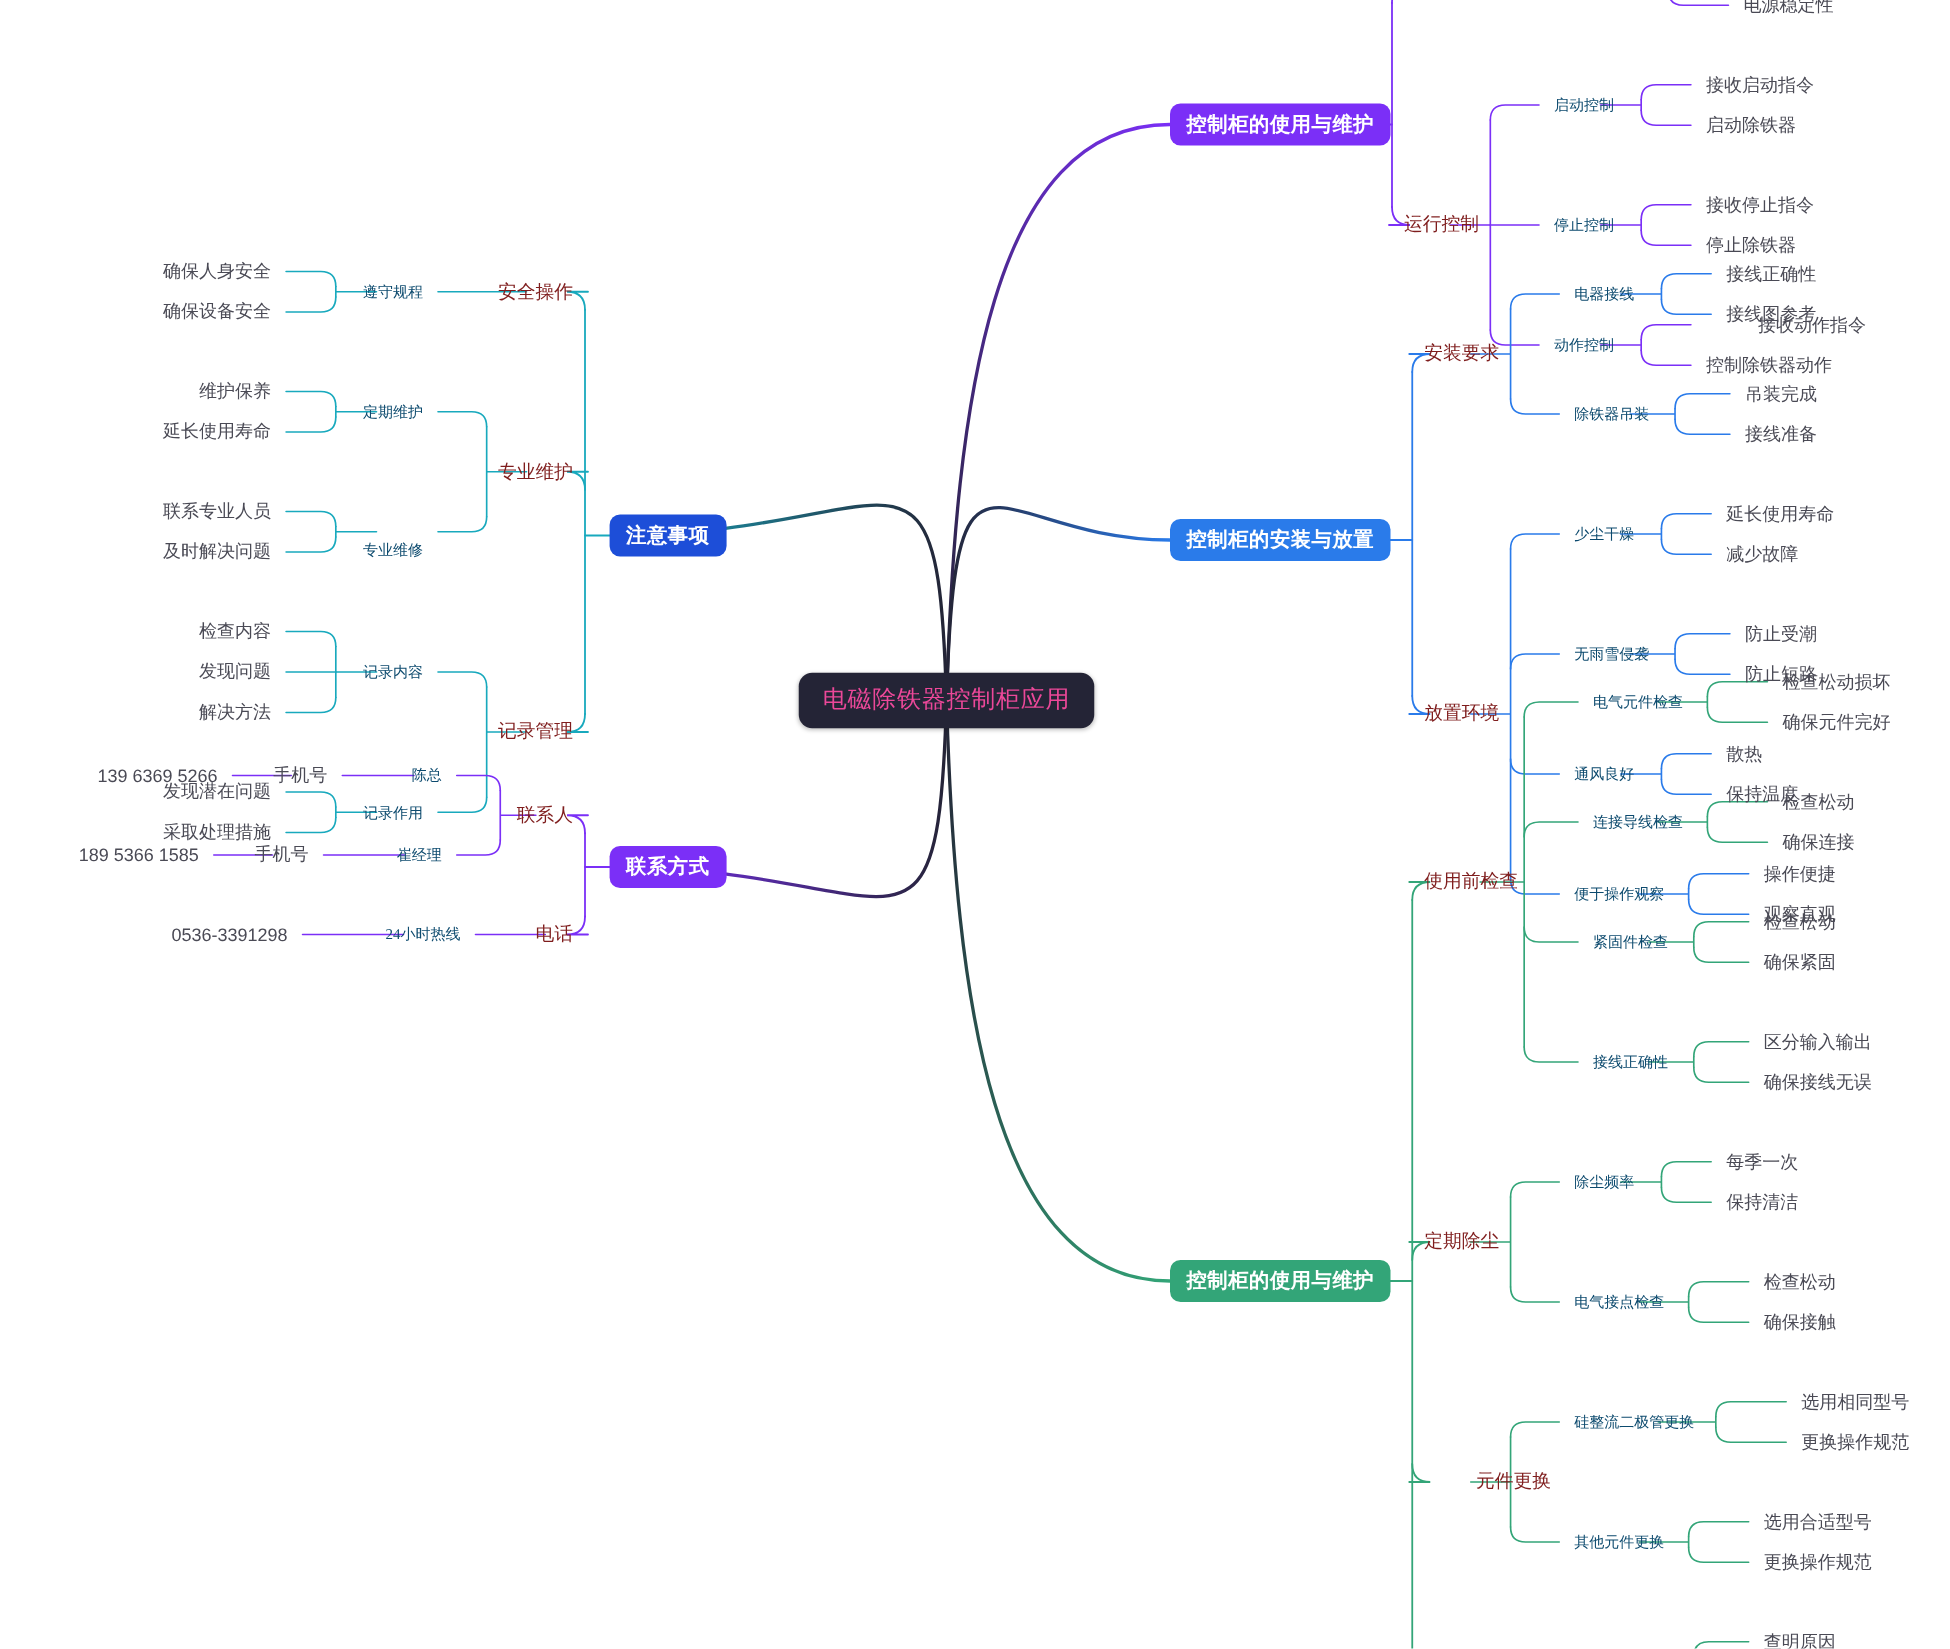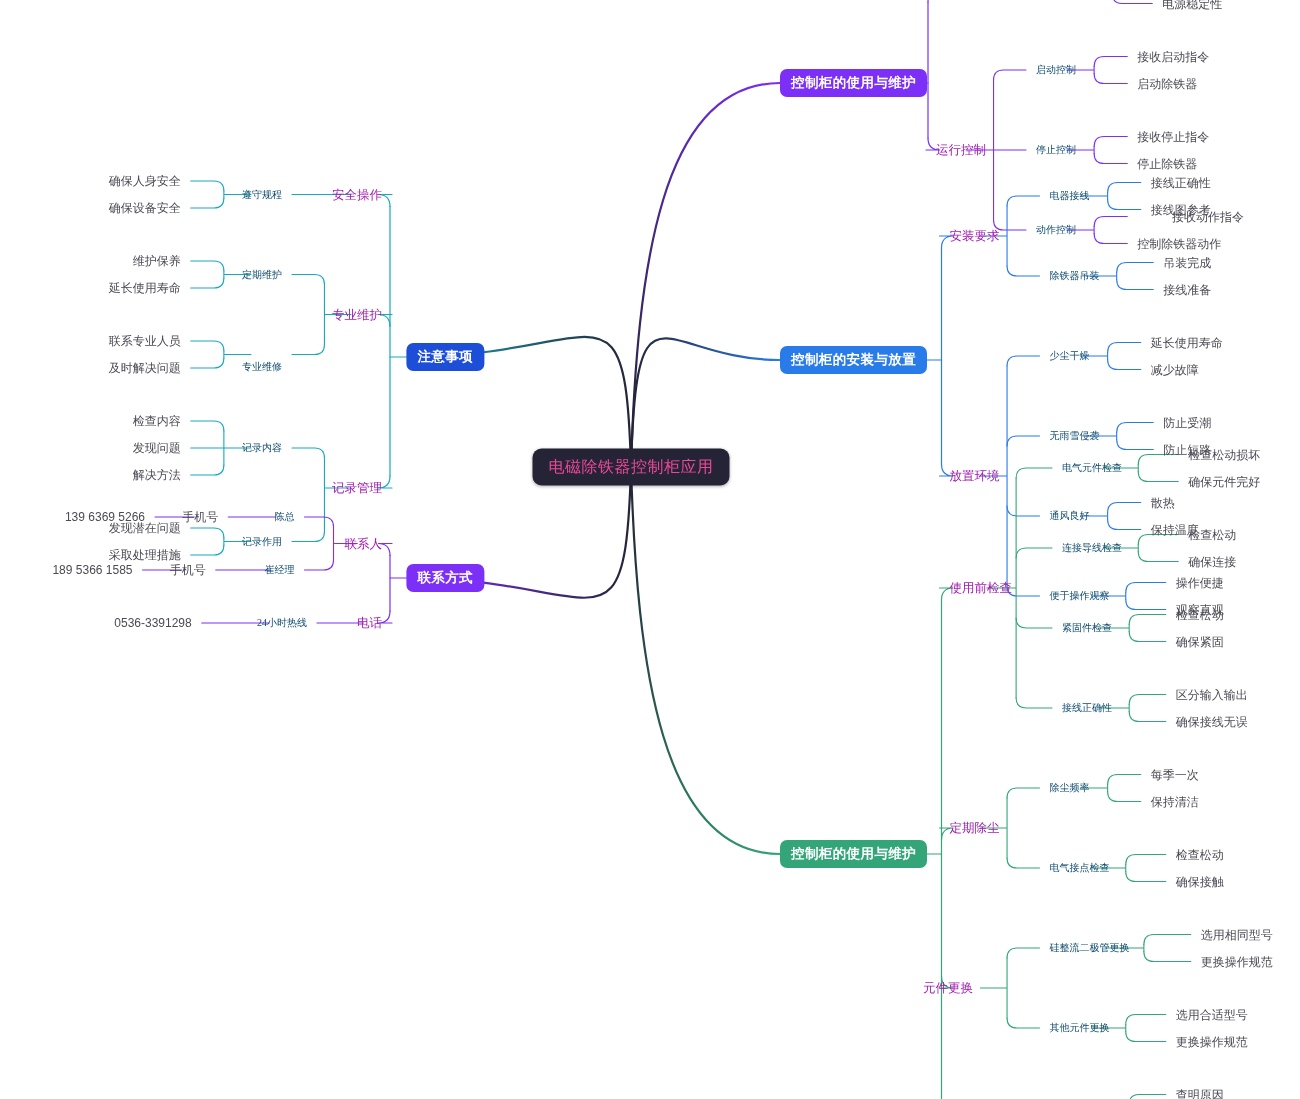--- a/index.html
+++ b/index.html
@@ -27,21 +27,21 @@
     color:#ffffff;border-radius:7px;padding:5px 11px;font-size:13.5px;
     font-weight:700;letter-spacing:.4px;
   }
   .l1.purple{background:#7b2ff7;}
   .l1.blue{background:#2a7bea;}
   .l1.green{background:#33a578;}
   .l1.teal{background:#18a9bd;}
   .l1.violet{background:#7b2ff7;}
 
   
-  .l2{font-size:12.5px;color:#a21caf;}
+  .l2{font-size:12.5px;color:#7f1d1d;}
   
   .l3{font-size:10px;color:#0c4a6e;font-family:Liberation Serif, serif;}
   
   .l4{font-size:12px;color:#4a4a55;}
 
   .right{transform:translateY(-50%);}
   .left{transform:translate(-100%,-50%);}
 </style>
 </head>
 <body>
@@ -271,21 +271,21 @@
       <div class="node l3 right" style="left: 1062px; top: 708px;">接线正确性</div>
       <div class="node l4 right" style="left: 1175.78px; top: 694.5px;">区分输入输出</div>
       <div class="node l4 right" style="left: 1175.78px; top: 721.5px;">确保接线无误</div>
       <div class="node l2 right" style="left: 949.5px; top: 828px;">定期除尘</div>
       <div class="node l3 right" style="left: 1049.5px; top: 788px;">除尘频率</div>
       <div class="node l4 right" style="left: 1150.78px; top: 774.5px;">每季一次</div>
       <div class="node l4 right" style="left: 1150.78px; top: 801.5px;">保持清洁</div>
       <div class="node l3 right" style="left: 1049.5px; top: 868px;">电气接点检查</div>
       <div class="node l4 right" style="left: 1175.78px; top: 854.5px;">检查松动</div>
       <div class="node l4 right" style="left: 1175.78px; top: 881.5px;">确保接触</div>
-      <div class="node l2 right" style="left: 923px; top: 988px;">元件更换</div>
+      <div class="node l2 right" style="left: 984px; top: 988px;">元件更换</div>
       <div class="node l3 right" style="left: 1049.5px; top: 948px;">硅整流二极管更换</div>
       <div class="node l4 right" style="left: 1200.78px; top: 934.5px;">选用相同型号</div>
       <div class="node l4 right" style="left: 1200.78px; top: 961.5px;">更换操作规范</div>
       <div class="node l3 right" style="left: 1049.5px; top: 1028px;">其他元件更换</div>
       <div class="node l4 right" style="left: 1175.78px; top: 1014.5px;">选用合适型号</div>
       <div class="node l4 right" style="left: 1175.78px; top: 1041.5px;">更换操作规范</div>
       <div class="node l4 right" style="left: 1175.78px; top: 1094.5px;">查明原因</div>
       <div class="node l1 teal left" style="left: 484px; top: 357px; background: #1d4ed8;">注意事项</div>
       <div class="node l2 left" style="left: 382px; top: 194.5px;">安全操作</div>
       <div class="node l3 left" style="left: 282px; top: 194.5px;">遵守规程</div>

